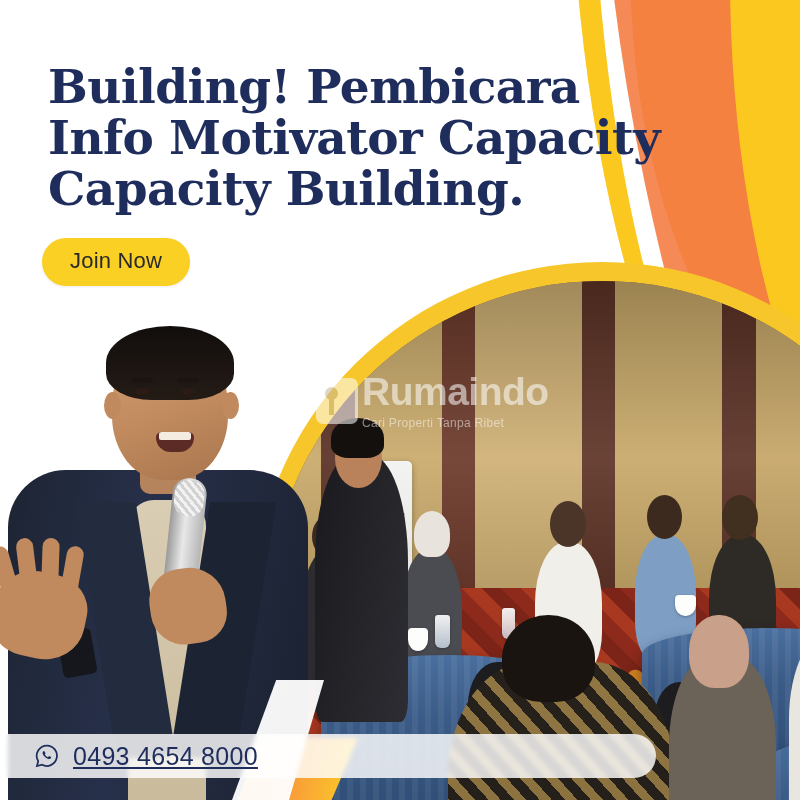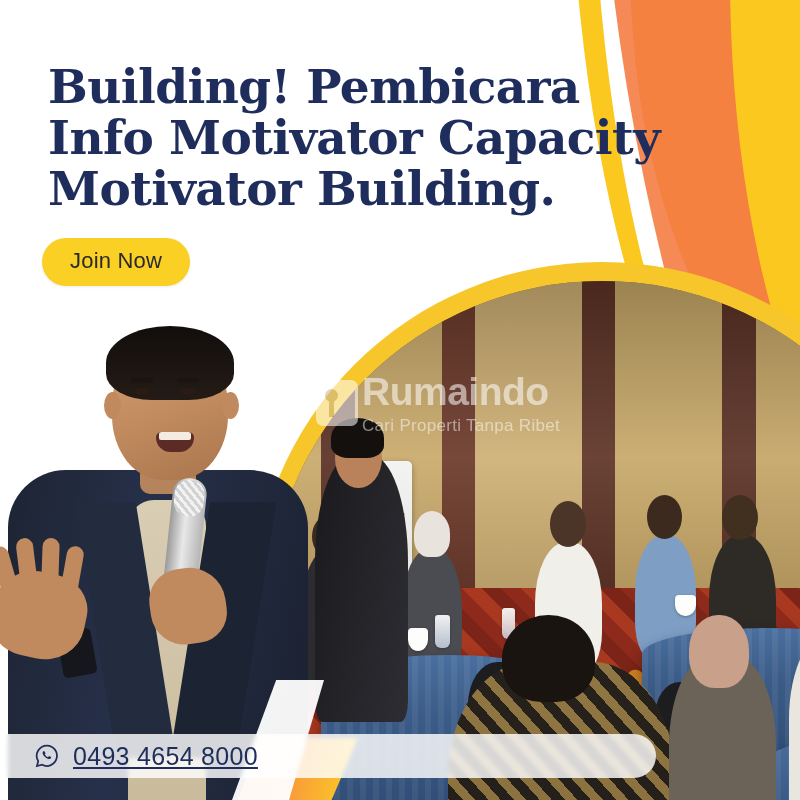--- a/index.html
+++ b/index.html
@@ -179,21 +179,21 @@
     content:""; position:absolute;
     left:13px; top:20px; width:5px; height:17px;
     background:#c8b69a;
   }
   .wm-text{ display:flex; flex-direction:column; line-height:1; }
   .wm-name{
     font-size:39px; font-weight:700; color:#ffffff;
     letter-spacing:-.5px; opacity:.88;
   }
   .wm-tag{
-    font-size:17px; color:#ffffff; opacity:.8;
+    font-size:12px; color:#ffffff; opacity:.8;
     margin-top:6px; letter-spacing:.3px;
   }
 
   
   .speaker{
     position:absolute;
     left:0px; top:300px;
     width:330px; height:500px;
   }
   .sp-body{
@@ -475,21 +475,21 @@
     <div class="sp-handL"></div>
     <div class="sp-finger" style="left:-4px;top:246px;transform:rotate(-16deg);"></div>
     <div class="sp-finger" style="left:18px;top:238px;transform:rotate(-7deg);"></div>
     <div class="sp-finger" style="left:42px;top:238px;transform:rotate(2deg);"></div>
     <div class="sp-finger" style="left:64px;top:246px;transform:rotate(10deg);"></div>
   </div>
 
   <h1 class="headline">
     <span class="ln">Building! Pembicara</span>
     <span class="ln">Info Motivator Capacity</span>
-    <span class="ln">Motivator Building.</span>
+    <span class="ln">Capacity Building.</span>
   </h1>
 
   <button class="join-btn">Join Now</button>
 
   <div class="accent-bl"></div>
   <div class="accent-white"></div>
 
   <div class="contact-bar">
 
     <a class="contact-item" href="#">

